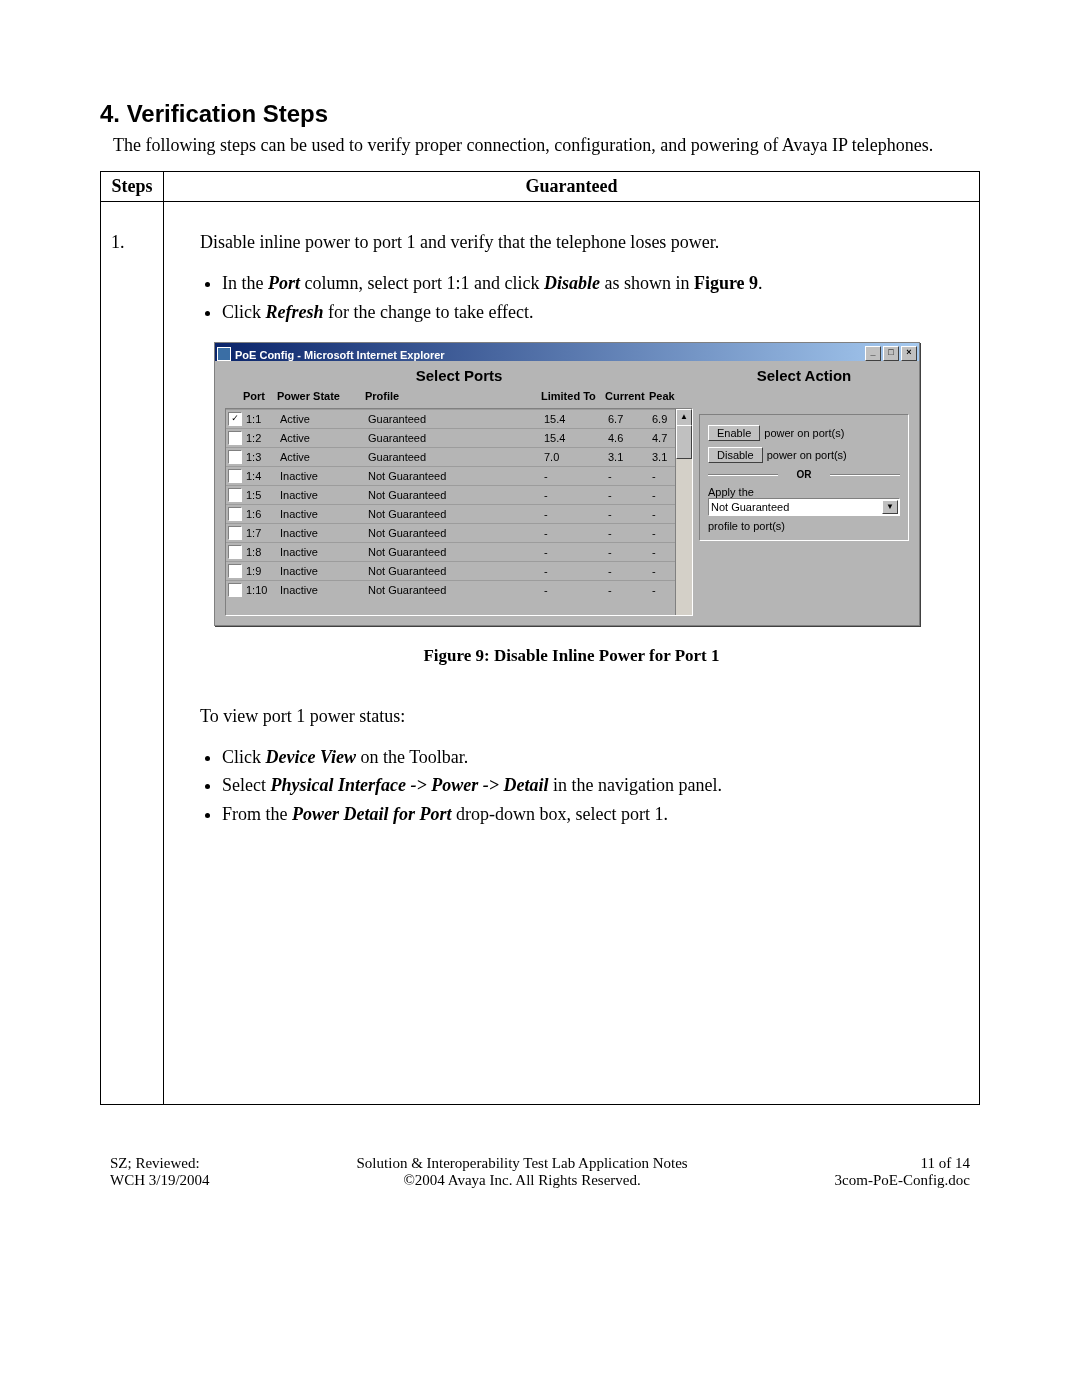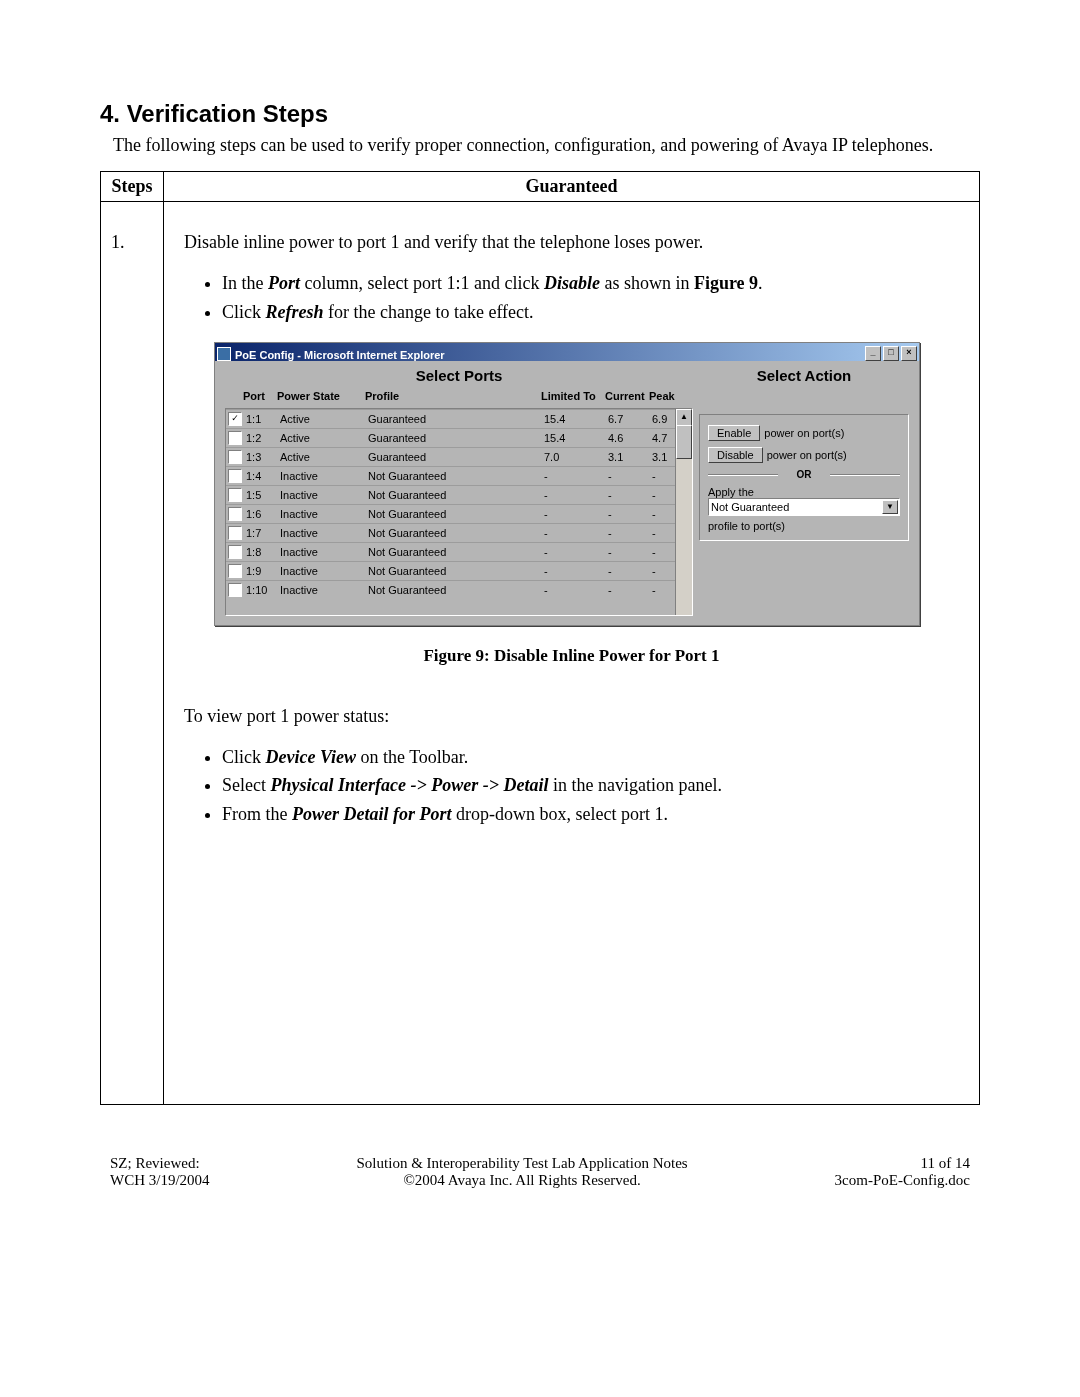--- a/index.html
+++ b/index.html
@@ -46,21 +46,21 @@
   table.steps th.steps-col { width: 50px; margin-top: 16px; }
   table.steps td.step-num {
     padding: 30px 10px 0 10px;
     text-align: left;
     font-size: 18px;
   }
   table.steps td.step-desc {
     padding: 30px 20px 260px 20px;
     font-size: 18px;
   }
-  .step-desc p { margin: 0 0 18px 0; }
+  .step-desc p { margin: 0 0 18px 16px; }
   .step-desc ul { margin: 0 0 18px 38px; padding: 0; }
   .step-desc li { margin-bottom: 4px; line-height: 1.35; }
   .bi { font-weight: bold; font-style: italic; }
   .b { font-weight: bold; }
 
   
   .ie-window {
     width: 704px;
     margin: 6px 0 20px 30px;
     border: 1px solid #808080;

